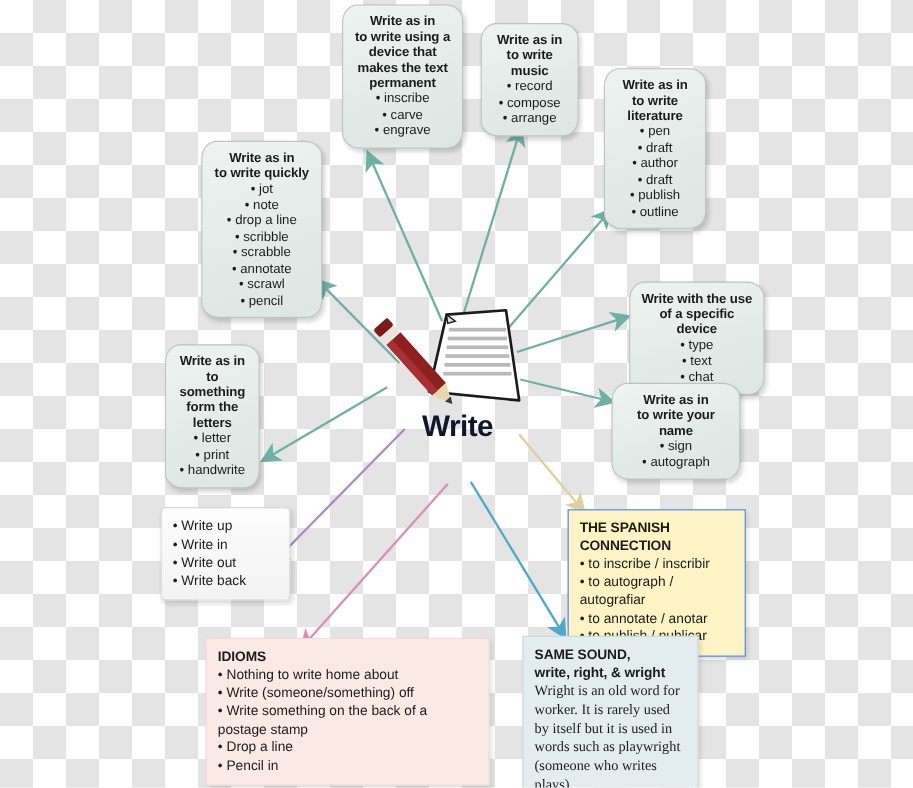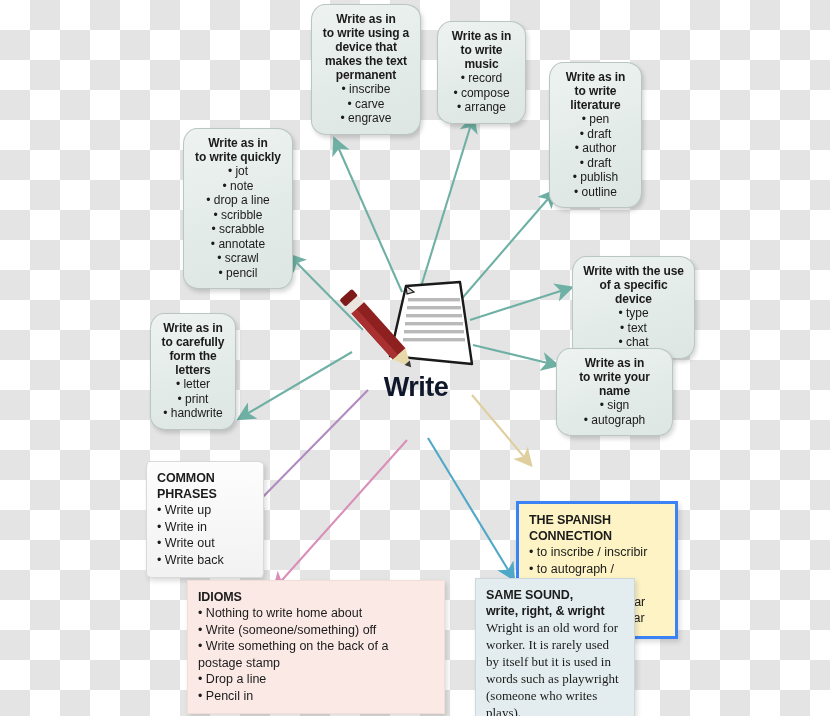--- a/index.html
+++ b/index.html
@@ -41,21 +41,21 @@
     box-shadow:2px 3px 5px rgba(0,0,0,0.14);
     color:#1b1b1b;
     text-align:left;
   }
   .note .nhd{font-weight:bold;font-size:12.5px;line-height:16px;letter-spacing:-0.1px;}
   .note .nit{font-size:12.5px;line-height:16.5px;}
   .note .nbody{font-family:"Liberation Serif", serif;font-size:13px;line-height:17px;}
 
   #common-phrases{background:linear-gradient(180deg,#fdfdfd 0%,#f2f2f2 100%);border:1px solid #d9d9d9;
      border-radius:3px 6px 3px 6px / 8px 4px 8px 4px;}
-  #spanish{background:#fdf3c4;border:3px solid #3b82f6;margin-top:38px;}
+  #spanish{background:#fdf3c4;border:1px solid #3b82f6;}
   #idioms{background:#fbe9e6;border:1px solid #f3ddd9;}
   #same-sound{background:#e3ecee;border:1px solid #cbd9dc;}
 
   
   #center{position:absolute;left:336px;top:258px;width:160px;height:150px;}
   #write-label{
     position:absolute;left:336px;top:372px;width:160px;text-align:center;
     font-weight:bold;font-size:27px;letter-spacing:-0.5px;color:#0f172a;
   }
 </style>
@@ -192,31 +192,30 @@
       <div>Write as in</div>
       <div>to write your name</div>
     </div>
     <div class="it">•&nbsp;<span>sign</span></div>
     <div class="it">•&nbsp;<span>autograph</span></div>
   </div>
 
   <div class="bubble" id="b-carefully" style="left:150px;top:313px;width:86px;">
     <div class="hd">
       <div>Write as in</div>
-      <div>to carefully</div>
+      <div>to something</div>
       <div>form the</div>
       <div>letters</div>
     </div>
     <div class="it">•&nbsp;<span>letter</span></div>
     <div class="it">•&nbsp;<span>print</span></div>
     <div class="it">•&nbsp;<span>handwrite</span></div>
   </div>
 
   <div class="note" id="common-phrases" style="left:146px;top:461px;width:118px;">
-    <div class="nhd">COMMON PHRASES</div>
     <div class="nit">•&nbsp;<span>Write up</span></div>
     <div class="nit">•&nbsp;<span>Write in</span></div>
     <div class="nit">•&nbsp;<span>Write out</span></div>
     <div class="nit">•&nbsp;<span>Write back</span></div>
   </div>
 
   <div class="note" id="spanish" style="left:516px;top:463px;width:162px;">
     <div class="nhd">THE SPANISH CONNECTION</div>
     <div class="nit">•&nbsp;<span>to inscribe / inscribir</span></div>
     <div class="nit">•&nbsp;<span>to autograph / autografiar</span></div>

